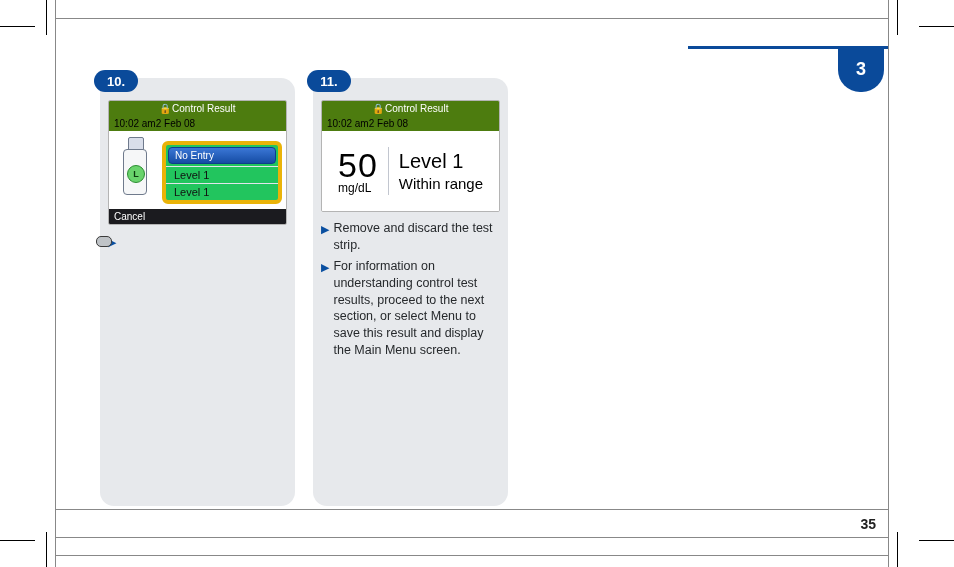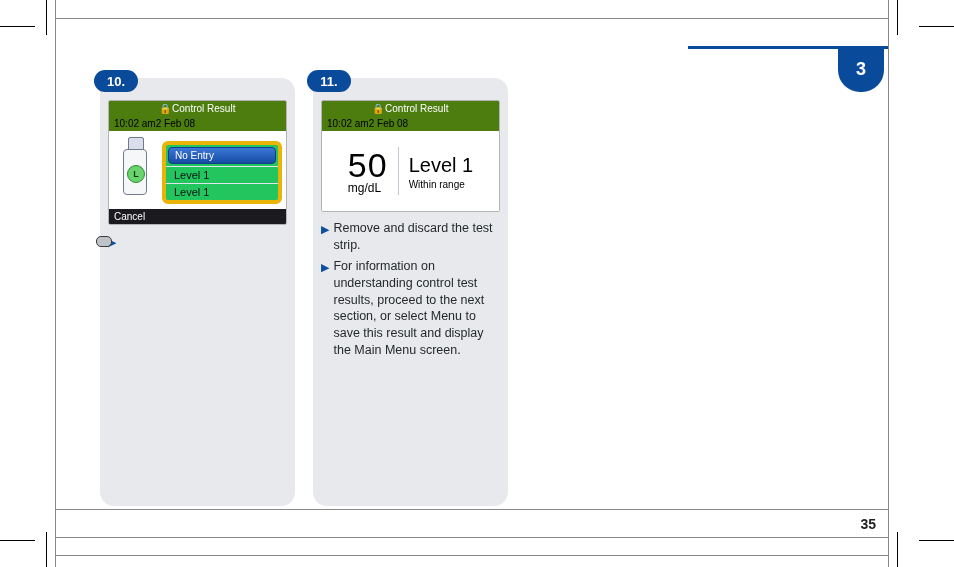--- a/index.html
+++ b/index.html
@@ -45,21 +45,21 @@
   .bottle .bdy{position:absolute;top:12px;left:2px;right:2px;bottom:0;background:#f6f7f8;border:1px solid #6f7a8c;border-radius:4px}
   .bottle .lbl{position:absolute;top:28px;left:6px;width:16px;height:16px;background:#69d36c;border:1px solid #2b8d31;border-radius:50%;display:flex;align-items:center;justify-content:center;font-size:9px;font-weight:bold;color:#0d3b0f}
   .optmenu{position:absolute;right:4px;top:10px;width:112px;border:4px solid #eab308;border-radius:6px;overflow:hidden;background:#22c55e}
   .optmenu .hdr{background:linear-gradient(#3b77d6,#154ca4);color:#fff;font-size:10px;padding:2px 6px;border:1px solid #0d3d8c;border-radius:4px;margin:2px}
   .optmenu .opt{padding:2px 8px;font-size:11px;color:#111;border-top:1px solid #e2e4ec}
   
   .result{display:flex;align-items:center;justify-content:center;gap:10px;height:80px}
   .result .val{font-size:34px;font-weight:500;letter-spacing:1px}
   .result .lv{font-size:20px}
   .result .unit{font-size:12px;display:block;text-align:left}
-  .result .range{font-size:10px;display:block;text-align:left}
+  .result .range{font-size:15px;display:block;text-align:left}
   .result .left{line-height:1}
   .result .right{line-height:1.3}
   .divider{width:1px;height:48px;background:#c2c6cf}
   
   .instr{margin-top:8px;font-size:12.5px;line-height:1.35;color:#26292c}
   .instr .item{display:flex;gap:4px;margin-bottom:4px}
   .instr .arrow{color:#0a4fa0;font-size:11px;margin-top:2px}
   .okbtn{display:inline-block;width:14px;height:9px;border:1.5px solid #3b3b3b;border-radius:5px;background:#bfc3c7;vertical-align:middle;margin:0 2px}
 </style>
 </head>

